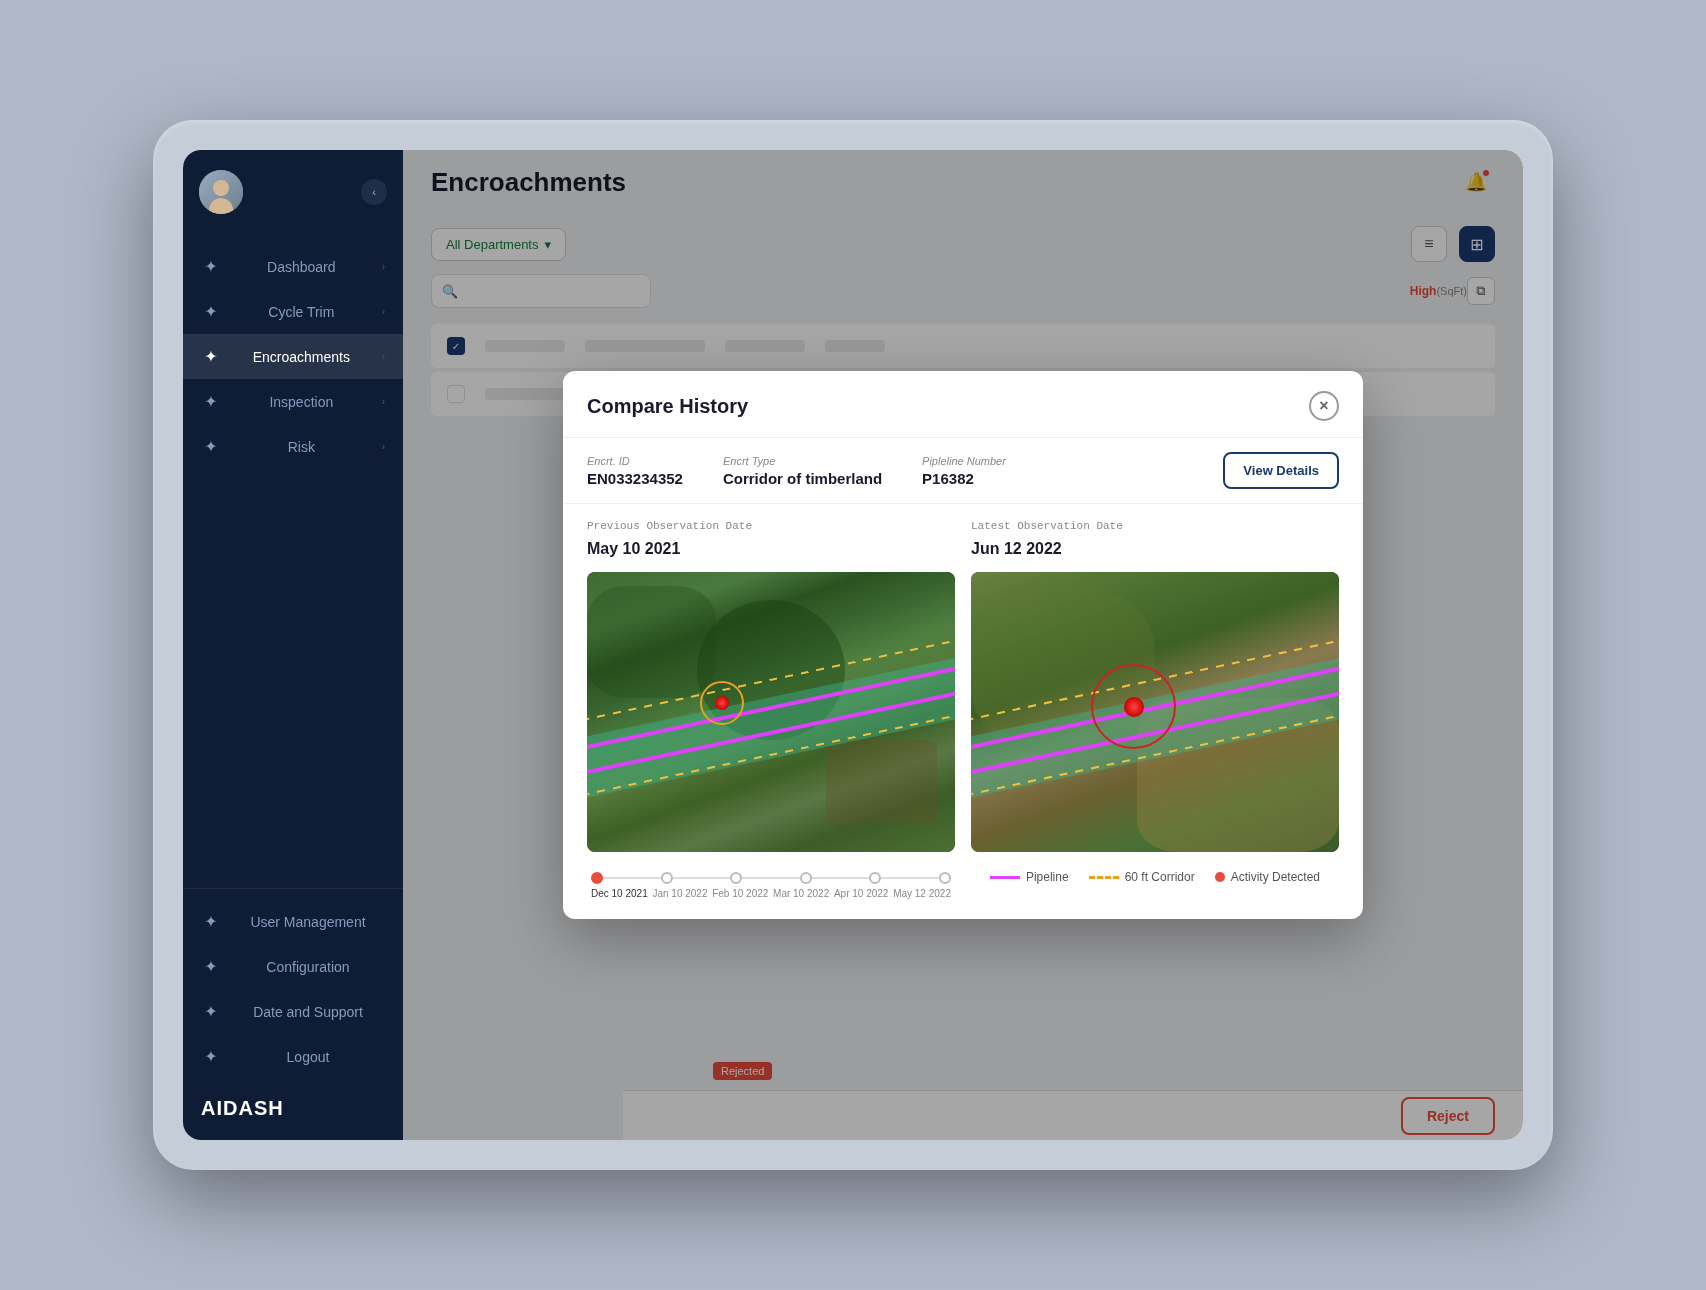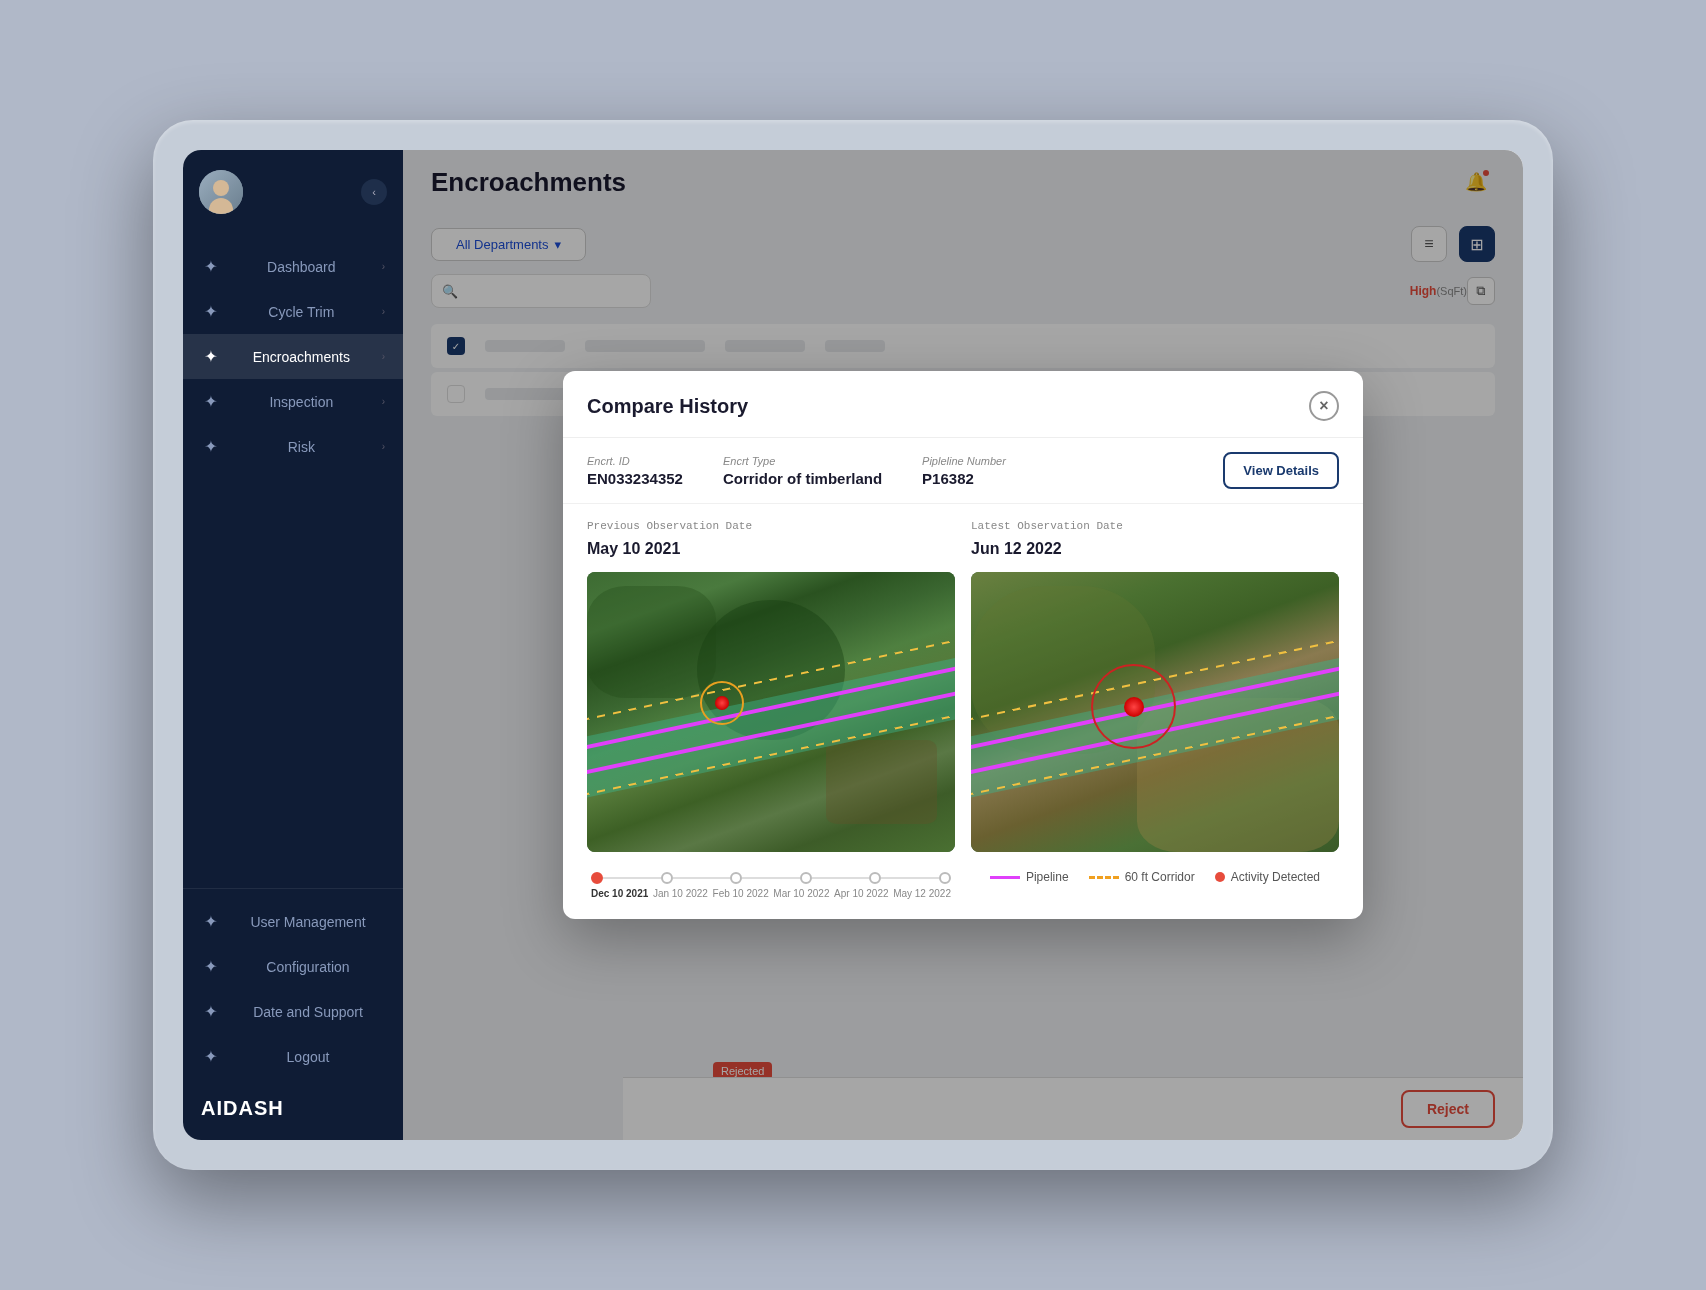--- a/index.html
+++ b/index.html
@@ -184,30 +184,30 @@
       background: #e74c3c;
       border: 2px solid #f0f2f5;
     }
     .toolbar-row {
       padding: 12px 28px;
       display: flex;
       align-items: center;
       gap: 12px;
     }
     .filter-btn {
-      padding: 8px 24px;
+      padding: 8px 14px;
       border: 1.5px solid #ccc;
       border-radius: 8px;
       background: #fff;
       cursor: pointer;
       display: flex;
       align-items: flex-start;
       gap: 6px;
       font-size: 13px;
-      color: #1d4ed8;
+      color: #15803d;
     }
     .icon-btn {
       width: 36px;
       height: 36px;
       border: 1.5px solid #ccc;
       border-radius: 8px;
       background: #fff;
       cursor: pointer;
       display: flex;
       align-items: center;
@@ -414,21 +414,21 @@
       background: #e74c3c;
       border-color: #e74c3c;
     }
     .timeline-labels {
       display: flex;
       justify-content: space-between;
       font-size: 10px;
       color: #888;
       padding: 0 4px;
     }
-    .timeline-label-active { color: #333; font-weight: 700; }
+    .timeline-label-active { color: #333; font-weight: 400; }
     
     .legend-row {
       display: flex;
       align-items: center;
       gap: 20px;
       margin-top: 10px;
       justify-content: center;
     }
     .legend-item {
       display: flex;
@@ -481,21 +481,21 @@
       align-items: center;
       justify-content: center;
       color: #fff;
       font-size: 10px;
     }
     .reject-bar {
       position: absolute;
       bottom: 0;
       right: 0;
       width: calc(100% - 220px);
-      height: 63px;
+      height: 50px;
       background: #fff;
       display: flex;
       align-items: center;
       justify-content: flex-end;
       padding: 0 28px;
       border-top: 1px solid #ddd;
     }
     .reject-btn {
       padding: 9px 24px;
       border: 2px solid #e74c3c;

